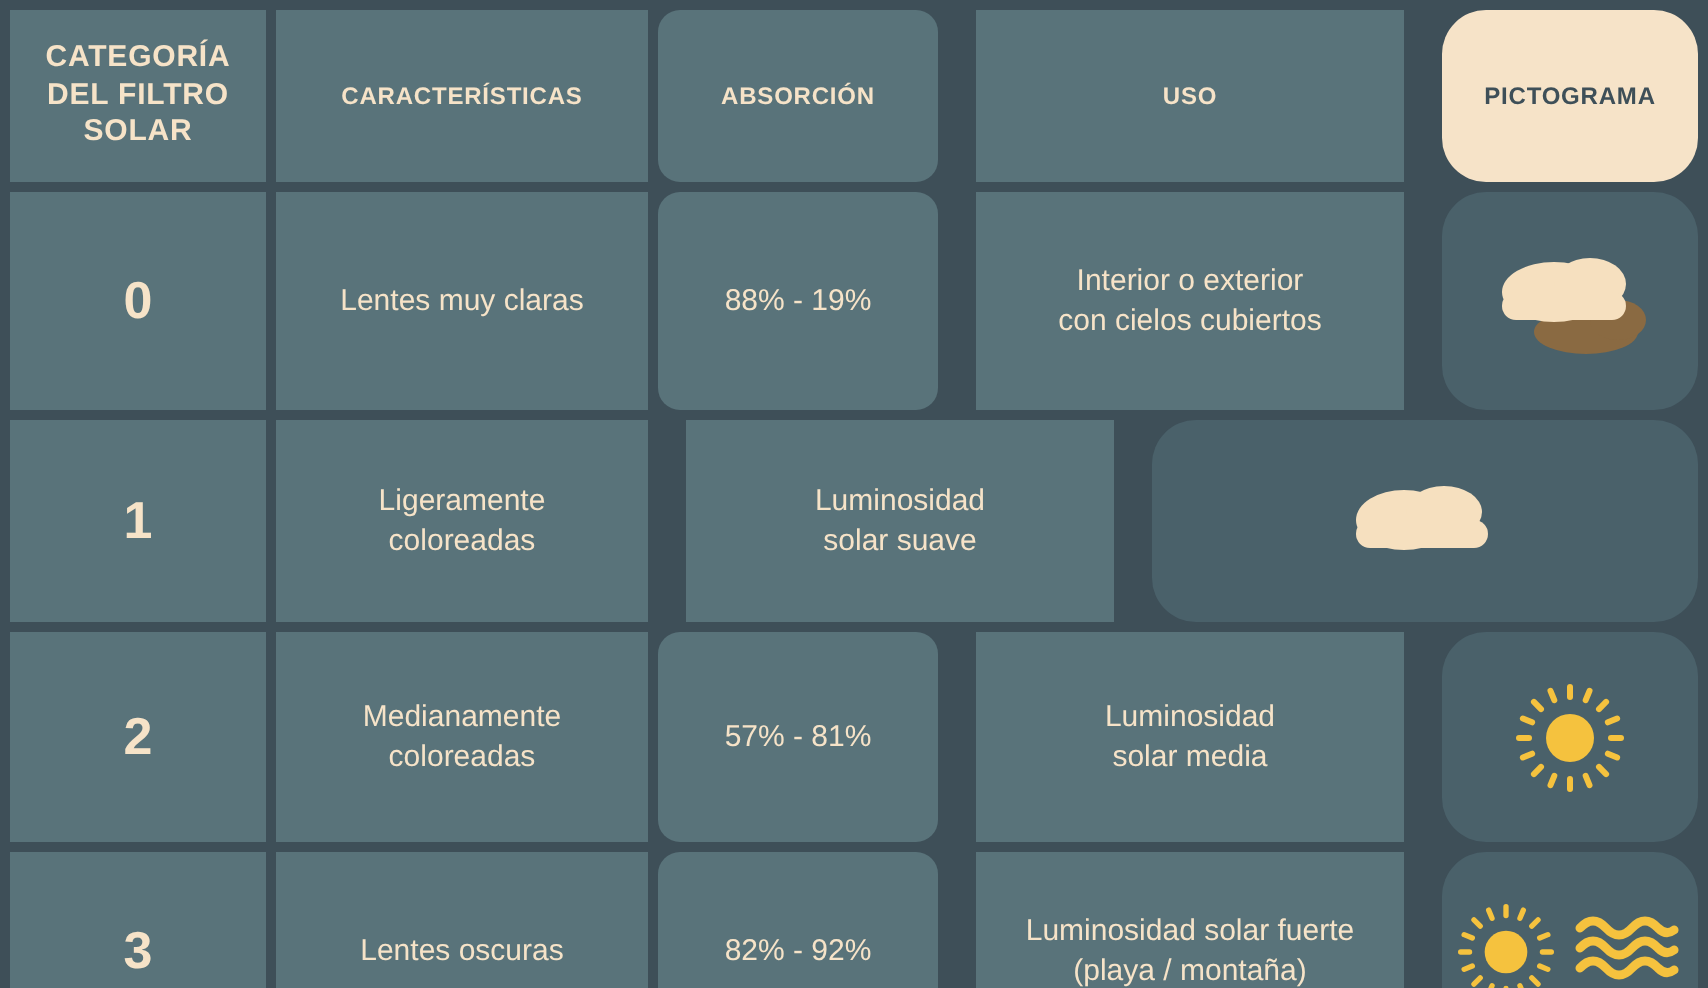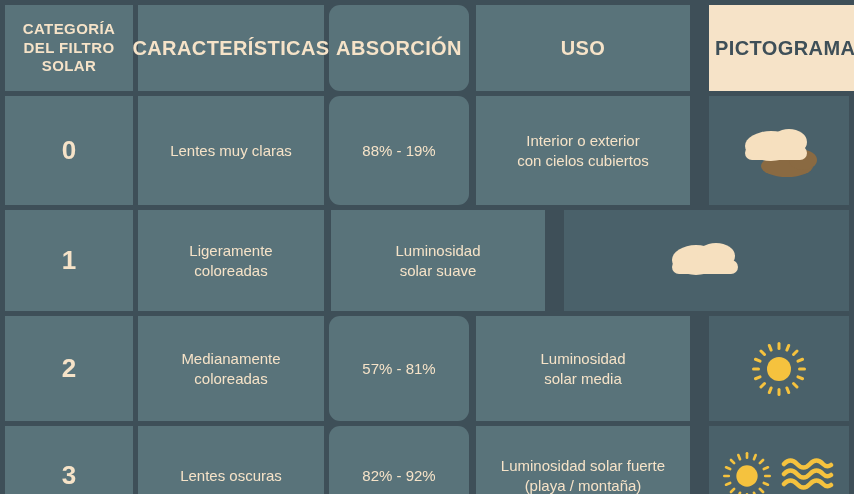--- a/index.html
+++ b/index.html
@@ -24,21 +24,21 @@
   }
   .head-row {
     display: flex;
     height: 86px;
     flex: 0 0 86px;
   }
   .head-cell {
     background: #59737a;
     color: #f6e3c8;
     font-weight: bold;
-    font-size: 20px;
+    font-size: 12px;
     letter-spacing: 0.4px;
     display: flex;
     align-items: center;
     justify-content: center;
     text-align: center;
     box-sizing: border-box;
     line-height: 1.25;
     padding: 4px 6px;
   }
   .row {
@@ -56,22 +56,22 @@
     box-sizing: border-box;
     font-size: 15px;
     line-height: 1.3;
     padding: 4px 8px;
     white-space: pre-line;
   }
   
   .c0 { width: 128px; flex: 0 0 128px; }
   .c1 { width: 186px; flex: 0 0 186px; margin-left: 5px; }
   .c2 { width: 140px; flex: 0 0 140px; margin-left: 5px; border-radius: 11px; }
-  .c3 { width: 214px; flex: 0 0 214px; margin-left: 7px; }
-  .c4 { flex: 1 1 auto; margin-left: 19px; }
+  .c3 { width: 214px; flex: 0 0 214px; margin-left: 19px; }
+  .c4 { flex: 1 1 auto; margin-left: 19px; border-radius: 22px; }
 
   .cat-num {
     font-size: 26px;
     font-weight: bold;
     color: #f6e3c8;
   }
   .head-first {
     font-size: 15px;
   }
   .pictogram-head {

